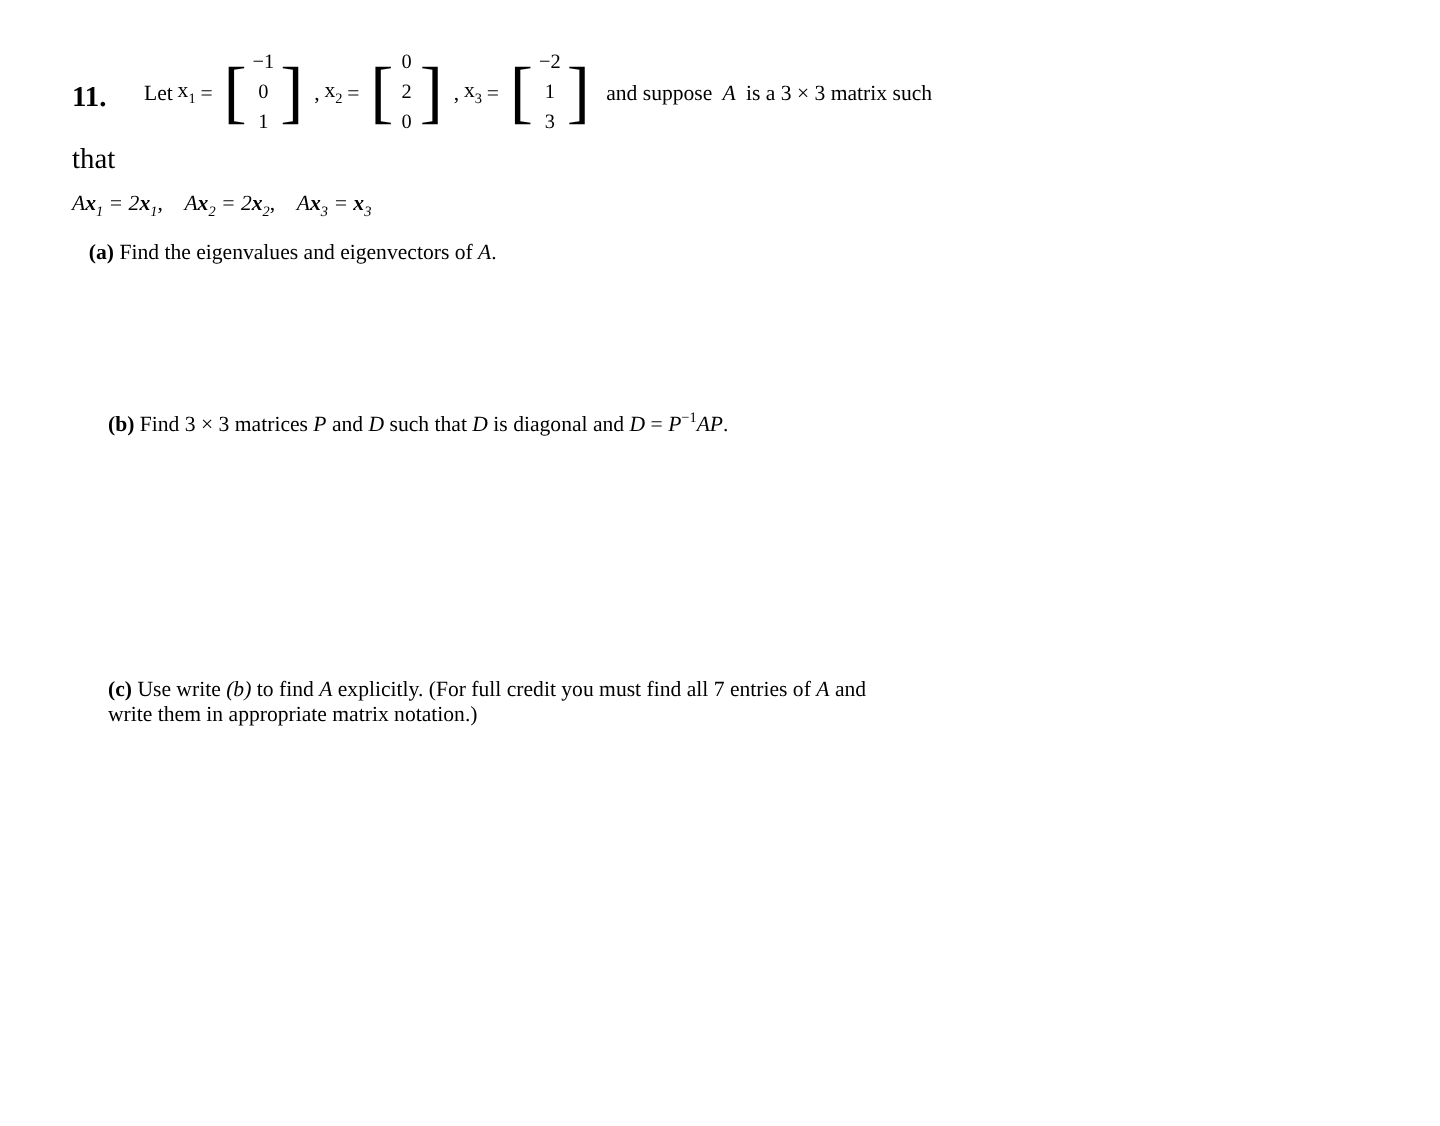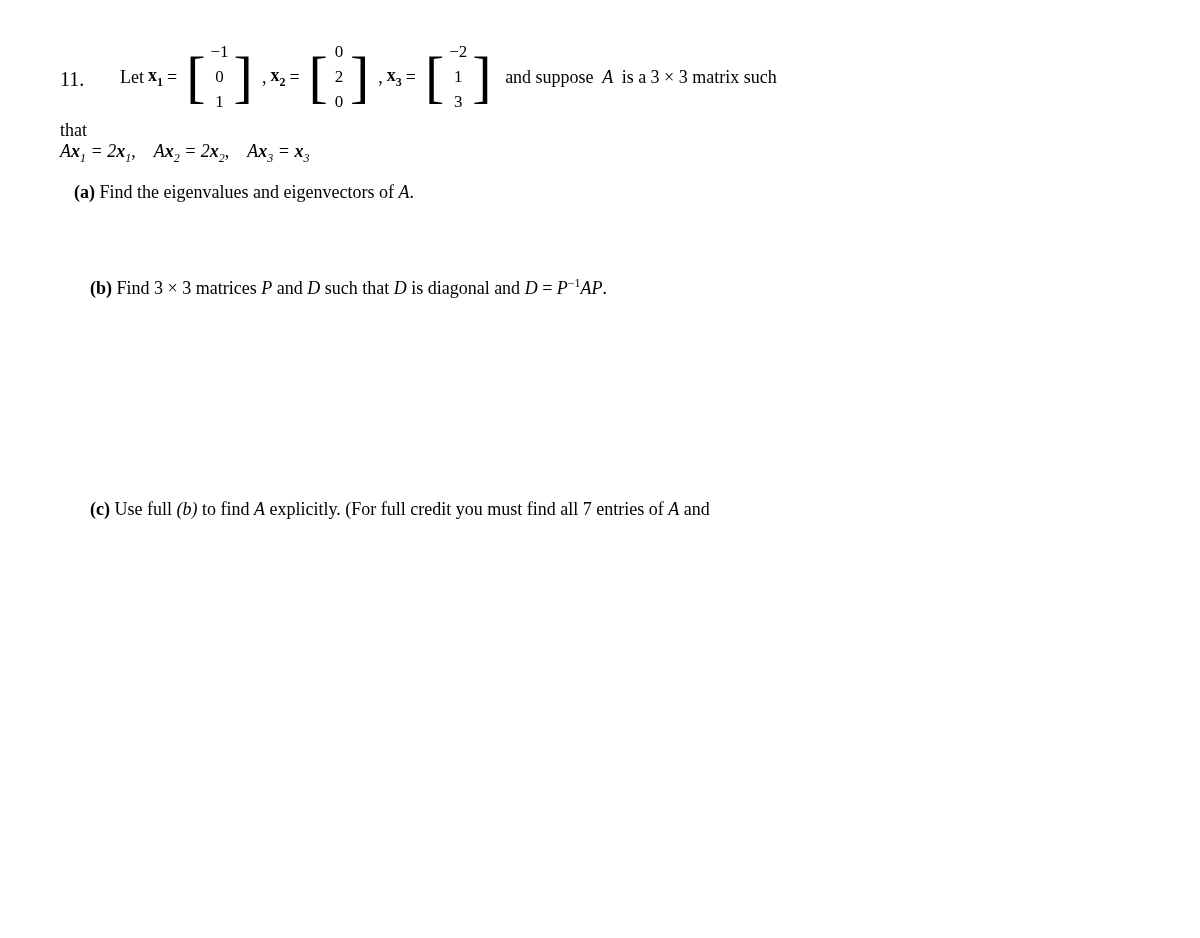--- a/index.html
+++ b/index.html
@@ -15,22 +15,22 @@
       width: 1200px;
       min-height: 938px;
       padding: 40px 60px;
     }
     .problem-header {
       display: flex;
       align-items: flex-start;
       margin-bottom: 6px;
     }
     .problem-number {
-      font-weight: normal;
-      font-size: 20px;
+      font-weight: bold;
+      font-size: 24px;
       min-width: 60px;
       padding-top: 28px;
     }
     .problem-statement {
       display: flex;
       align-items: center;
       flex-wrap: wrap;
       gap: 4px;
       flex: 1;
     }
@@ -60,48 +60,49 @@
       min-width: 20px;
     }
     .matrix-cell {
       text-align: center;
       font-size: 17px;
       padding: 1px 4px;
       line-height: 1.3;
     }
     .that-line {
       margin-left: 0px;
-      font-size: 18px;
+      margin-bottom: 12px;
+      font-size: 24px;
     }
     .equations-line {
       text-align: left;
       margin-bottom: 16px;
       font-size: 18px;
     }
     .part-block {
       margin-left: 14px;
       margin-bottom: 20px;
     }
     .part-b {
-      margin-top: 73px;
+      margin-top: 120px;
       margin-left: 30px;
       margin-bottom: 20px;
     }
     .part-c {
       margin-top: 200px;
       margin-left: 30px;
     }
     .italic {
       font-style: italic;
     }
     .bold {
       font-weight: bold;
     }
     .math-bold {
-      font-weight: bold;
+      font-weight: normal;
       font-style: normal;
     }
     sub {
       font-size: 12px;
     }
     sup {
       font-size: 12px;
     }
   </style>
 </head>
@@ -203,21 +204,24 @@
   <span class="italic">D</span>
   <span> is diagonal and </span>
   <span class="italic">D</span>
   <span> = </span>
   <span class="italic">P</span><sup>−1</sup><span class="italic">AP</span><span>.</span>
 </div>
 
 <div class="part-c">
   <p>
     <span class="bold">(c)</span>
-    <span> Use full </span>
+    <span> Use write </span>
     <span class="italic">(b)</span>
     <span> to find </span>
     <span class="italic">A</span>
     <span> explicitly.  (For full credit you must find all 7 entries of </span>
     <span class="italic">A</span>
     <span> and</span>
   </p>
+  <p>
+    <span>write them in appropriate matrix notation.)</span>
+  </p>
 </div>
 
 </body></html>

